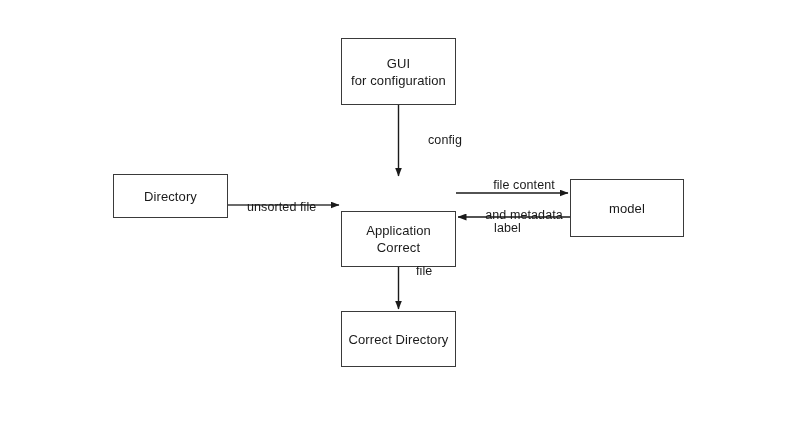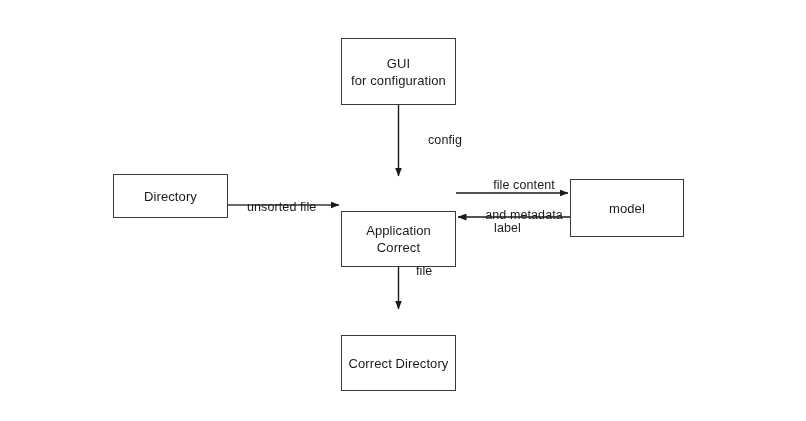--- a/index.html
+++ b/index.html
@@ -91,21 +91,21 @@
       <span>Correct</span>
     </span>
   </div>
 
   <div class="node" style="left:570px; top:179px; width:114px; height:58px;">
     <span>
       <span>model</span>
     </span>
   </div>
 
-  <div class="node" style="left:341px; top:311px; width:115px; height:56px;margin-top:24px;">
+  <div class="node" style="left:341px; top:311px; width:115px; height:56px;">
     <span>
       <span>Correct Directory</span>
     </span>
   </div>
 
   <div class="edge-label" style="left:396px; top:133px;margin-left:32px;">config</div>
 
   <div class="edge-label" style="left:247px; top:187px;margin-top:13px;">unsorted file</div>
 
   <div class="edge-label" style="left:478px; top:163px; width:92px;">

